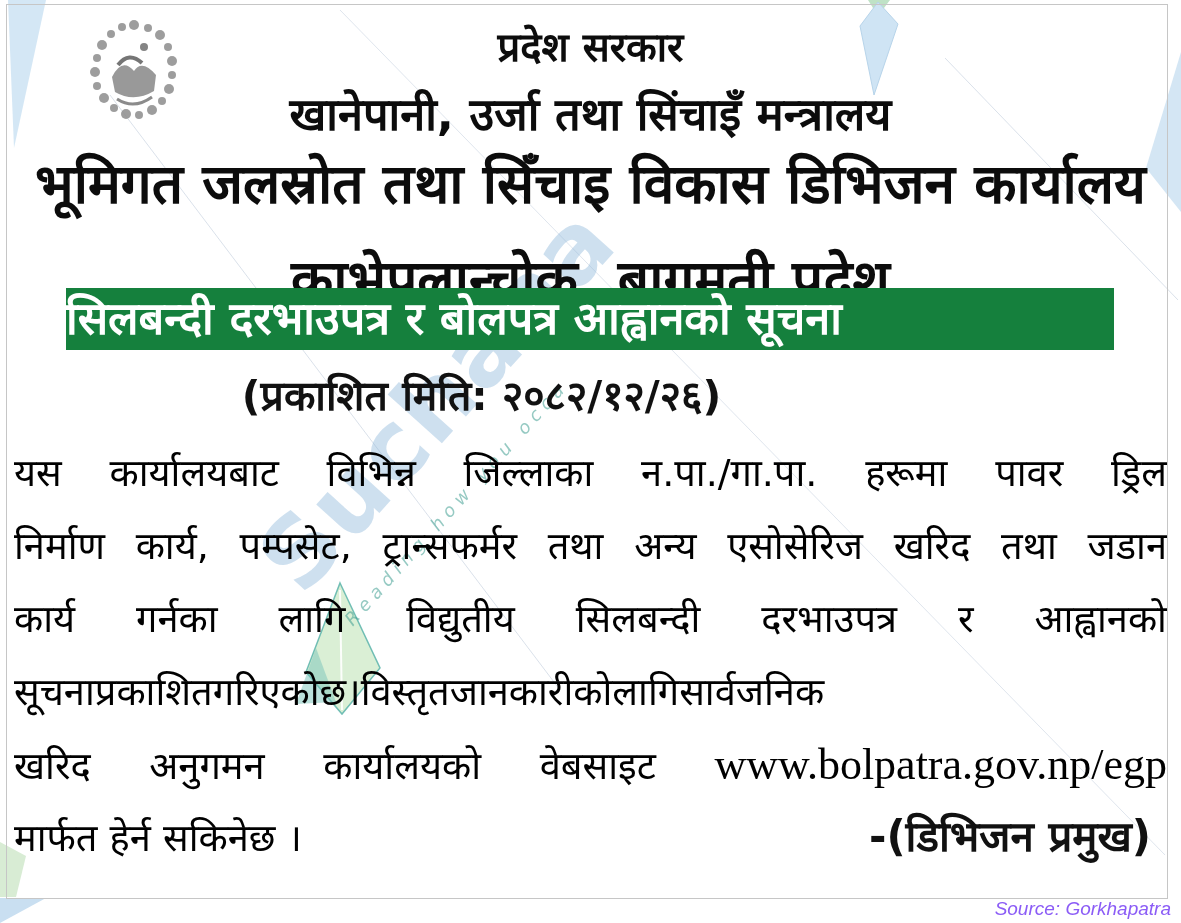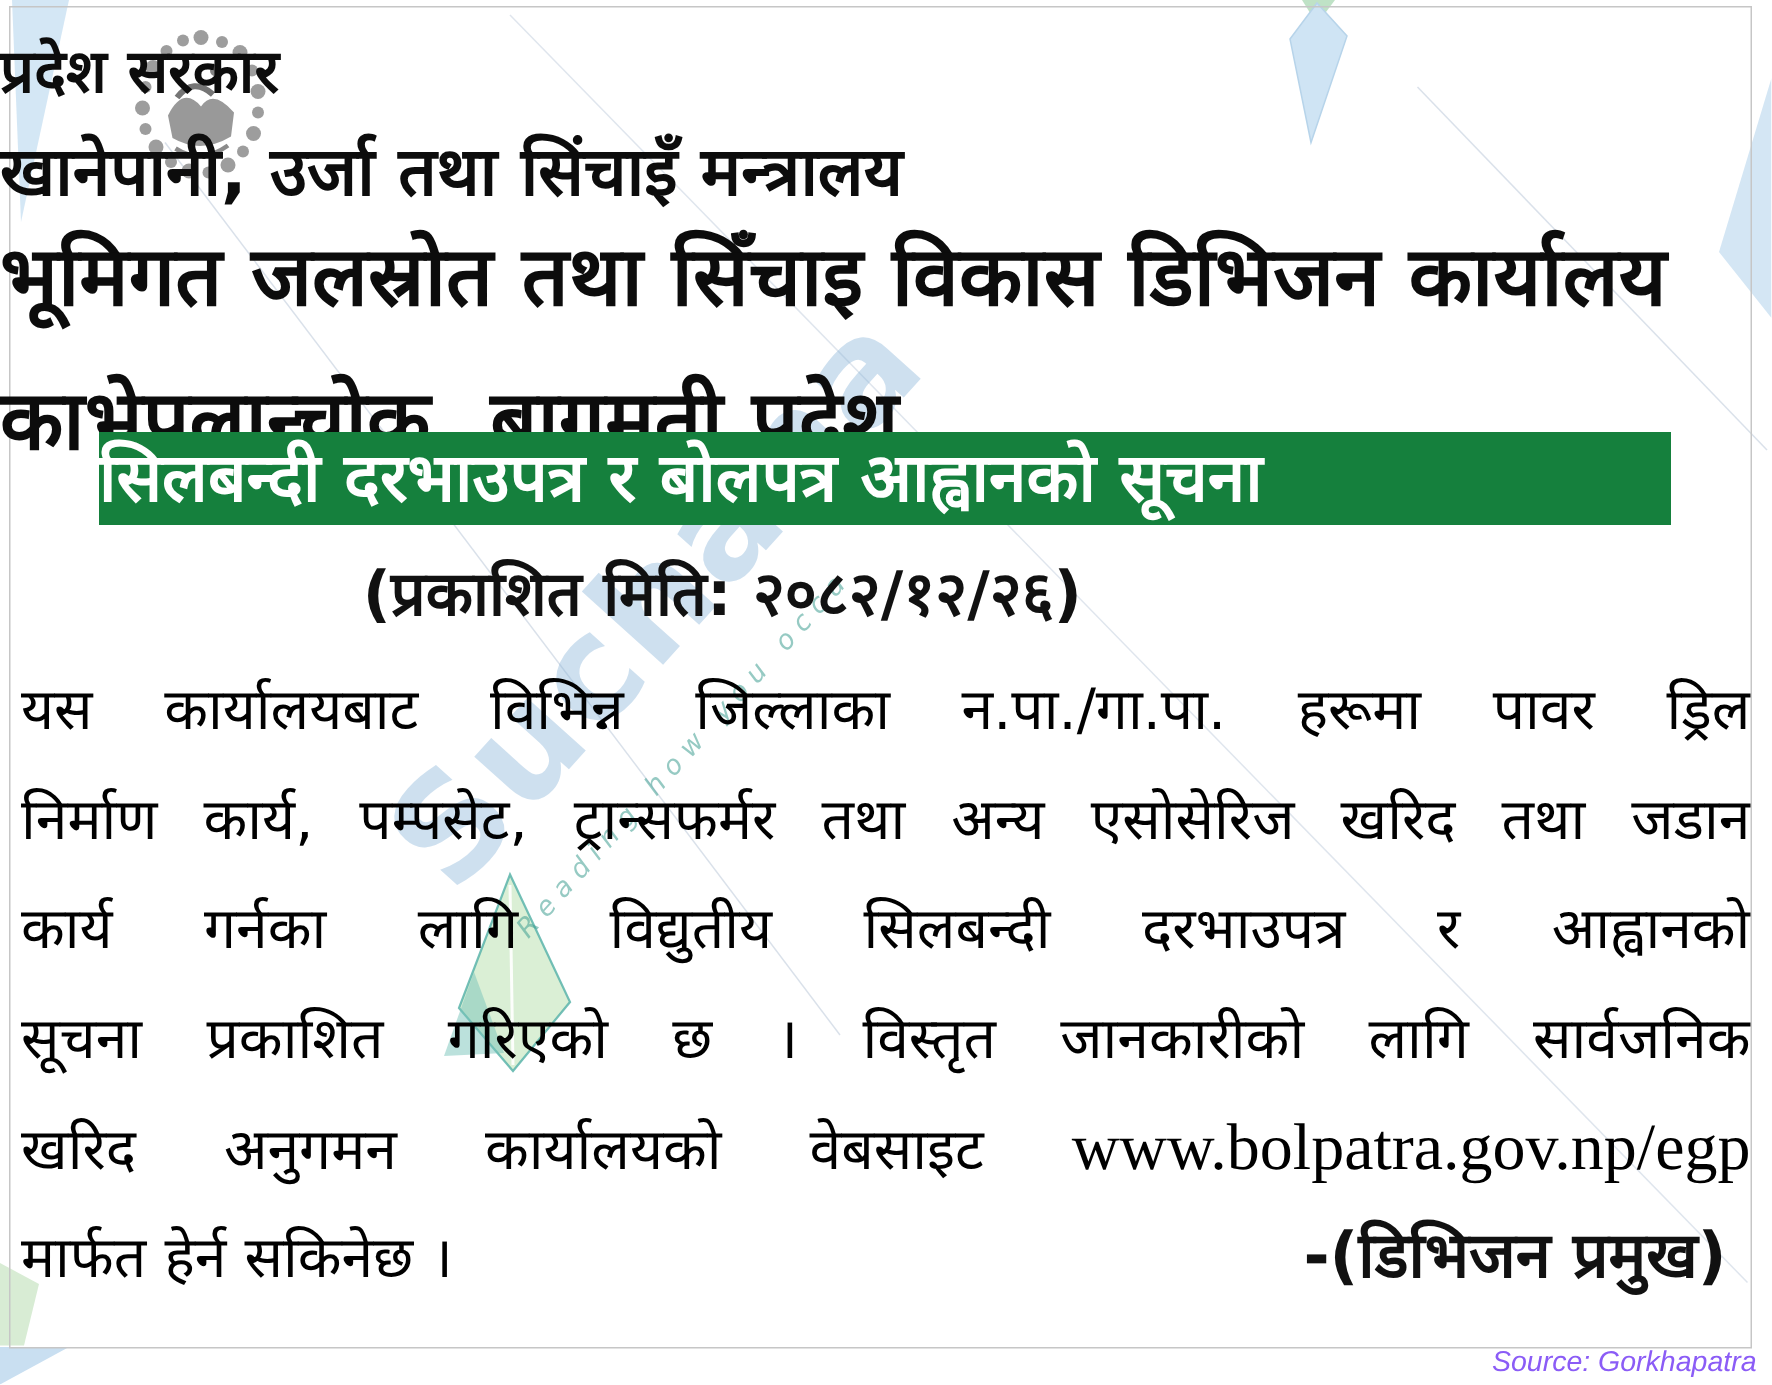--- a/index.html
+++ b/index.html
@@ -12,21 +12,21 @@
   .wm-word{position:absolute;left:278px;top:520px;transform:rotate(-48deg);
     transform-origin:0 50%;font-size:96px;font-weight:bold;letter-spacing:2px;
     color:rgba(139,180,216,0.42);white-space:nowrap;z-index:1;}
   .wm-tag{position:absolute;left:348px;top:612px;transform:rotate(-48deg);
     transform-origin:0 50%;font-size:18px;font-style:italic;letter-spacing:6px;
     color:rgba(64,158,146,0.55);white-space:nowrap;z-index:1;}
   
   .frame{position:absolute;left:6px;top:4px;width:1160px;height:893px;
     border:1px solid #c6c6c6;z-index:1;}
   
-  .hline{position:absolute;left:0;width:1181px;font-weight:bold;
+  .hline{position:absolute;left:0;width:1181px;text-align:center;font-weight:bold;
     white-space:nowrap;color:#0c0c0c;}
   .h1{top:18px;font-size:40px;}
   .h2{top:82px;font-size:45px;}
   .h3{top:144px;font-size:55px;}
   .h4{top:240px;font-size:55px;}
   .banner{position:absolute;left:66px;top:288px;width:1048px;height:62px;
     background:#15803d;color:#ffffff;font-size:45px;font-weight:bold;
     line-height:62px;text-align:left;white-space:nowrap;overflow:hidden;}
   .dateline{position:absolute;left:0;top:366px;width:963px;text-align:center;
     font-size:41px;font-weight:bold;white-space:nowrap;}
@@ -143,21 +143,21 @@
     <div class="bline jline" style="display: flex; justify-content: space-between; align-items: baseline;">
         <span>कार्य</span>
         <span>गर्नका</span>
         <span>लागि</span>
         <span>विद्युतीय</span>
         <span>सिलबन्दी</span>
         <span>दरभाउपत्र</span>
         <span>र</span>
         <span>आह्वानको</span>
       </div>
-    <div class="bline jline" style="display: flex; justify-content: space-between; align-items: baseline;">
+    <div class="bline jline" style="display: flex; align-items: baseline;">
         <span>सूचना</span>
         <span>प्रकाशित</span>
         <span>गरिएको</span>
         <span>छ</span>
         <span>।</span>
         <span>विस्तृत</span>
         <span>जानकारीको</span>
         <span>लागि</span>
         <span>सार्वजनिक</span>
       </div>

